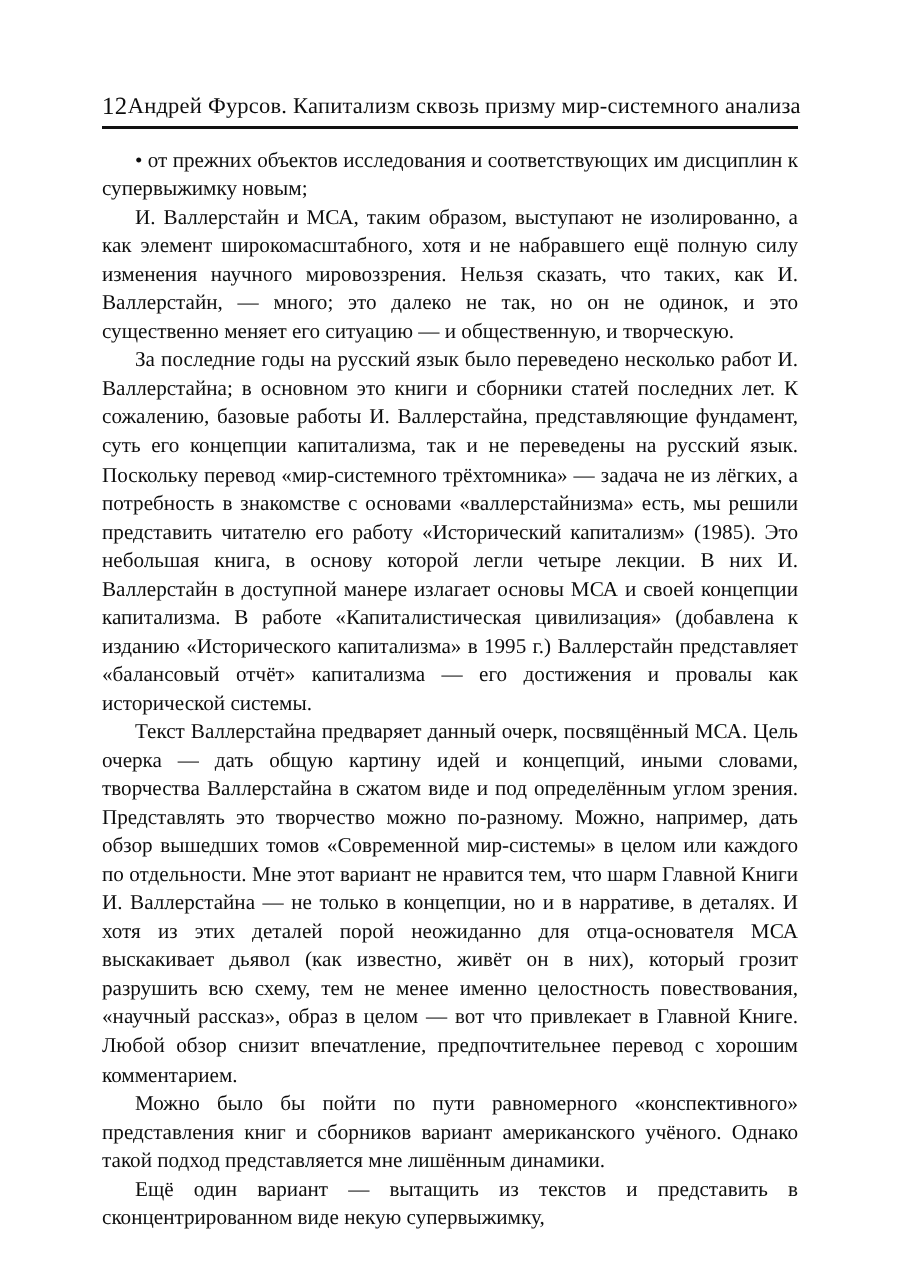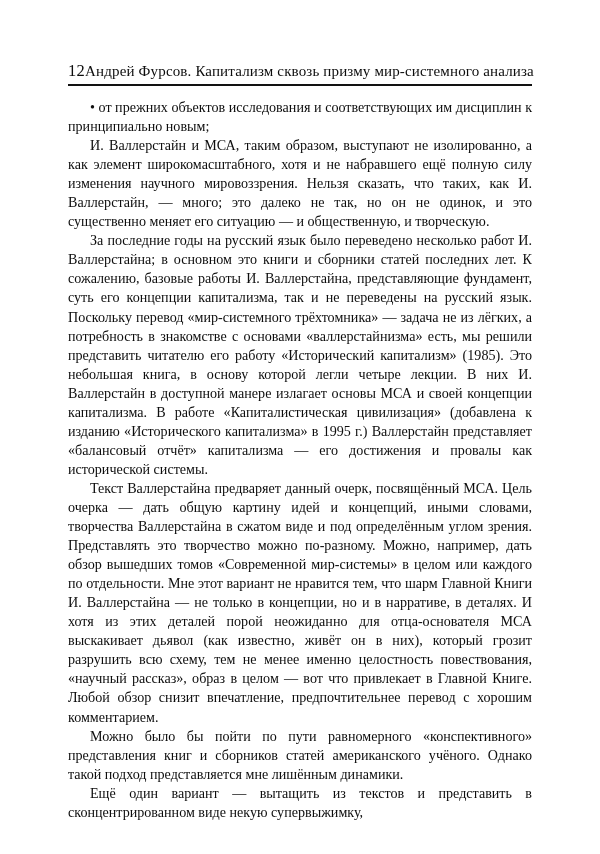--- a/index.html
+++ b/index.html
@@ -79,24 +79,24 @@
 <div class="page">
   <div class="text-block">
 
     <div class="header-row">
       <div class="folio">12</div>
       <div class="running-title">Андрей Фурсов. Капитализм сквозь призму мир-системного анализа</div>
     </div>
     <div class="header-rule" style="background: rgb(18, 18, 18);"></div>
 
     <div class="body-copy">
-      <p class="bullet">• от прежних объектов исследования и соответствующих им дисциплин к принципиально новым;</p>
+      <p class="bullet">• от прежних объектов исследования и соответствующих им дисциплин к супервыжимку новым;</p>
 
       <p>И. Валлерстайн и МСА, таким образом, выступают не изолированно, а как элемент широкомасштабного, хотя и не набравшего ещё полную силу изменения научного мировоззрения. Нельзя сказать, что таких, как И. Валлерстайн, — много; это далеко не так, но он не одинок, и это существенно меняет его ситуацию — и общественную, и творческую.</p>
       <p>За последние годы на русский язык было переведено несколько работ И. Валлерстайна; в основном это книги и сборники статей последних лет. К сожалению, базовые работы И. Валлерстайна, представляющие фундамент, суть его концепции капитализма, так и не переведены на русский язык. Поскольку перевод «мир-системного трёхтомника» — задача не из лёгких, а потребность в знакомстве с основами «валлерстайнизма» есть, мы решили представить читателю его работу «Исторический капитализм» (1985). Это небольшая книга, в основу которой легли четыре лекции. В них И. Валлерстайн в доступной манере излагает основы МСА и своей концепции капитализма. В работе «Капиталистическая цивилизация» (добавлена к изданию «Исторического капитализма» в 1995 г.) Валлерстайн представляет «балансовый отчёт» капитализма — его достижения и провалы как исторической системы.</p>
       <p>Текст Валлерстайна предваряет данный очерк, посвящённый МСА. Цель очерка — дать общую картину идей и концепций, иными словами, творчества Валлерстайна в сжатом виде и под определённым углом зрения. Представлять это творчество можно по-разному. Можно, например, дать обзор вышедших томов «Современной мир-системы» в целом или каждого по отдельности. Мне этот вариант не нравится тем, что шарм Главной Книги И. Валлерстайна — не только в концепции, но и в нарративе, в деталях. И хотя из этих деталей порой неожиданно для отца-основателя МСА выскакивает дьявол (как известно, живёт он в них), который грозит разрушить всю схему, тем не менее именно целостность повествования, «научный рассказ», образ в целом — вот что привлекает в Главной Книге. Любой обзор снизит впечатление, предпочтительнее перевод с хорошим комментарием.</p>
-      <p>Можно было бы пойти по пути равномерного «конспективного» представления книг и сборников статей американского учёного. Однако такой подход представляется мне лишённым динамики.</p>
+      <p>Можно было бы пойти по пути равномерного «конспективного» представления книг и сборников вариант американского учёного. Однако такой подход представляется мне лишённым динамики.</p>
 
       <p><span>Ещё один вариант — вытащить из текстов и представить в сконцентрированном виде некую супервыжимку, </span></p>
     </div>
 
   </div>
 </div>
 
 </body></html>

